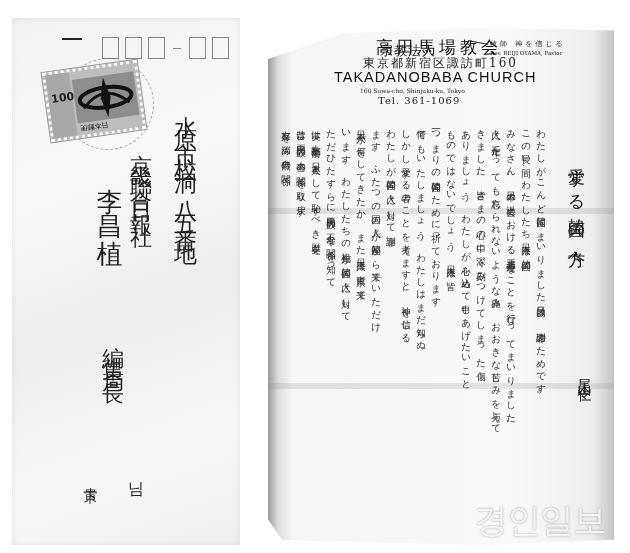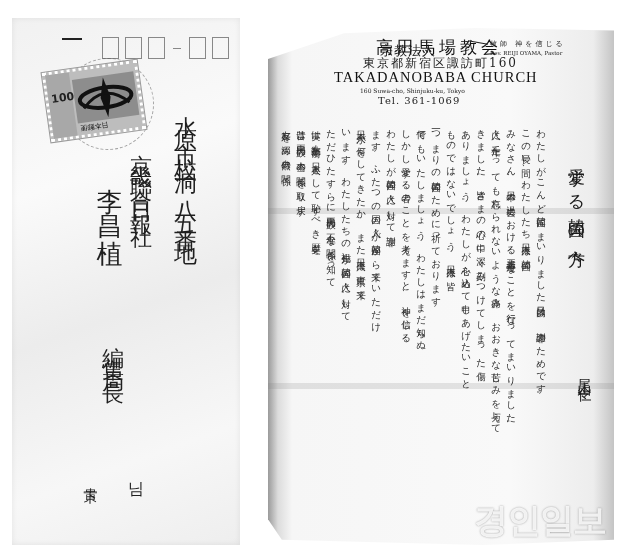--- a/index.html
+++ b/index.html
@@ -40,38 +40,38 @@
 
   .letter {
     position: absolute; left: 268px; top: 28px; width: 346px; height: 517px;
     background: linear-gradient(90deg, #9a9a9a 0px, #dcdcdc 10px, #f6f6f6 24px, #f9f9f9 70%, #ededed 94%, #c4c4c4 100%);
     clip-path: polygon(0 6%, 22% 1%, 60% 0, 100% 0.5%, 100% 99%, 62% 100%, 4% 99%, 0 95%);
   }
   .fold-shadow { position: absolute; left: 0; width: 100%; height: 6px; background: rgba(120,120,120,0.18); }
   .lh-corp { position: absolute; left: 78px; top: 14px; font-size: 13px; color: #222; letter-spacing: 1px; padding-left: 34px; }
   .lh-name { position: absolute; left: 108px; top: 8px; font-size: 17px; font-weight: normal; color: #111; letter-spacing: 4px; }
   .lh-addr-jp { position: absolute; left: 95px; top: 27px; font-size: 12px; color: #222; letter-spacing: 2px; text-align: right; }
-  .lh-title { position: absolute; left: 66px; top: 41px; font-size: 14.5px; color: #111; letter-spacing: 1px; font-family: Liberation Serif, serif; }
+  .lh-title { position: absolute; left: 66px; top: 41px; font-size: 14.5px; color: #111; letter-spacing: 1px; font-family: Liberation Sans, sans-serif; }
   .lh-addr-en { position: absolute; left: 92px; top: 59px; font-size: 6px; color: #222; }
   .lh-tel { position: absolute; left: 110px; top: 67px; font-size: 10px; color: #222; letter-spacing: 1px; }
   .lh-pastor-jp { position: absolute; left: 222px; top: 11px; font-size: 7px; color: #222; letter-spacing: 3px; }
   .lh-pastor-en { position: absolute; left: 222px; top: 22px; font-size: 5.5px; color: #222; }
   .lh-divider { position: absolute; left: 200px; top: 14px; width: 20px; height: 1px; background: #222; transform: rotate(10deg); }
 
   .letter-heading { position: absolute; left: 298px; top: 126px; writing-mode: vertical-rl; font-size: 17px; letter-spacing: 4px; color: #1a1a1a; }
   .letter-author { position: absolute; left: 308px; top: 340px; writing-mode: vertical-rl; font-size: 14px; letter-spacing: 3px; color: #1a1a1a; }
   .body-lines { position: absolute; left: 12px; top: 95px; width: 270px; height: 390px; display: flex; flex-direction: row-reverse; gap: 0; }
   .body-line {
     writing-mode: vertical-rl; font-size: 9.5px; line-height: 17px; width: 17px; color: #2a2a2a;
     letter-spacing: 1.5px; overflow: hidden; white-space: nowrap;
   }
 
   .watermark {
     position: absolute; left: 474px; top: 498px; font-family: "DejaVu Sans", sans-serif;
-    font-size: 34px; font-weight: bold; color: rgba(255,255,255,0.85);
+    font-size: 34px; font-weight: normal; color: rgba(255,255,255,0.85);
     text-shadow: 0 0 2px rgba(90,90,90,0.6); letter-spacing: -1px;
   }
 </style>
 </head>
 <body>
 
 <div class="envelope">
   <div class="postal-dash"></div>
   <div class="postal-boxes">
     <div class="postal-box"></div>

